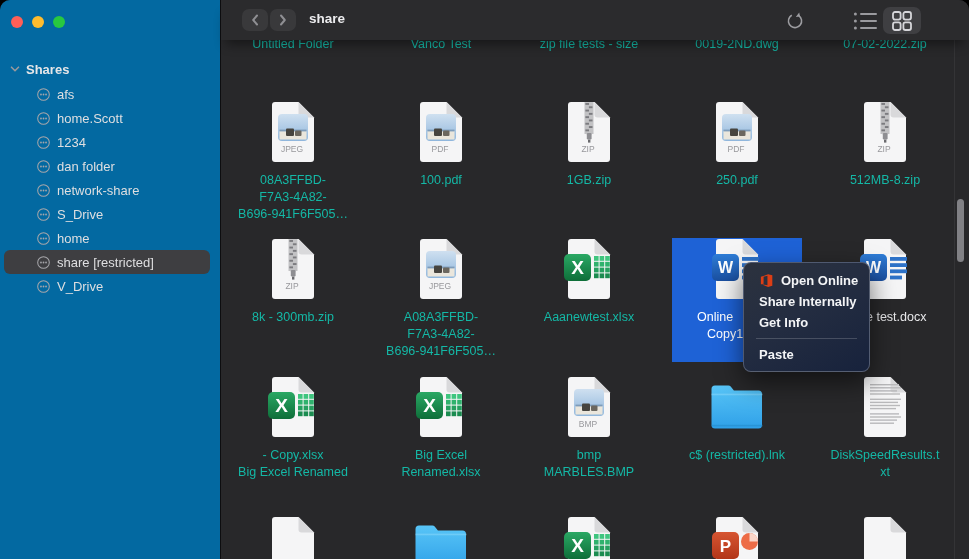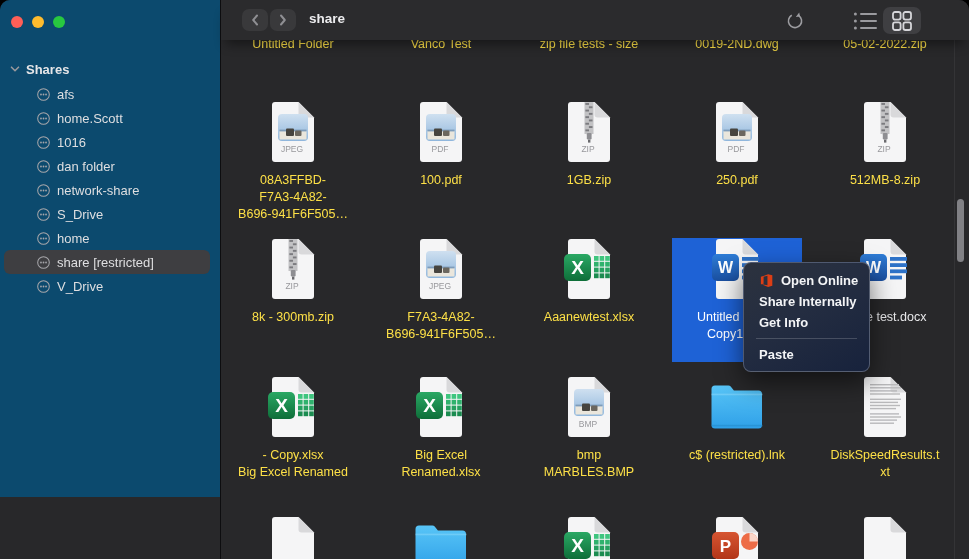--- a/index.html
+++ b/index.html
@@ -1,20 +1,20 @@
 <!DOCTYPE html>
 <html><head>
 <meta charset="utf-8">
 <style>
   html,body{margin:0;padding:0;background:#000;}
   body{width:969px;height:559px;font-family:"Liberation Sans","DejaVu Sans",sans-serif;-webkit-font-smoothing:antialiased;}
   .window{position:relative;width:969px;height:559px;background:#28282a;border-radius:10px 10px 0 0;overflow:hidden;}
 
   
-  .sidebar{position:absolute;left:0;top:0;width:220px;height:497px;background:#0c4a6e;}
+  .sidebar{position:absolute;left:0;top:0;width:220px;height:559px;background:#0369a1;}
   .divider{position:absolute;left:220px;top:0;width:1px;height:559px;background:#0d0d0f;z-index:25;}
   .traffic{position:absolute;top:16px;left:11px;display:flex;gap:9px;z-index:30;}
   .tl{width:12px;height:12px;border-radius:50%;}
   .section-head{position:absolute;left:10px;top:62px;display:flex;align-items:center;gap:6px;}
   .section-label{font-size:13px;font-weight:bold;color:#e6e6e8;}
   .side-items{position:absolute;left:0;top:82px;width:220px;}
   .side-item{position:relative;height:24px;display:flex;align-items:center;cursor:default;}
   .side-item .hl{position:absolute;left:4px;top:0;width:206px;height:24px;border-radius:6px;background:transparent;}
   .side-item.sel .hl{background:#3e3e41;}
   .side-ic{position:relative;margin-left:36px;width:15px;height:15px;display:flex;align-items:center;}
@@ -23,21 +23,21 @@
   
   .toolbar{position:absolute;left:221px;top:0;width:748px;height:40px;background:#2b2b2d;z-index:20;
            box-shadow:0 9px 12px -5px rgba(0,0,0,.45);}
   .nav-btn{position:absolute;top:9px;width:26px;height:22px;border-radius:7px;background:#39393b;
            display:flex;align-items:center;justify-content:center;}
   .tb-title{position:absolute;left:88px;top:11px;font-size:13.5px;font-weight:bold;color:#ececee;}
   .tb-ic{position:absolute;display:flex;align-items:center;justify-content:center;}
   .view-bg{position:absolute;left:662px;top:7px;width:38px;height:27px;border-radius:7px;background:#3f3f42;}
 
   
-  .cell-label{position:absolute;width:160px;text-align:center;font-size:12.5px;line-height:17px;color:#fde047;}
+  .cell-label{position:absolute;width:160px;text-align:center;font-size:12.5px;line-height:17px;color:#14b8a6;}
   .cell-label div{white-space:nowrap;}
   .free-label{position:absolute;font-size:12.5px;line-height:17px;color:#fff;white-space:nowrap;z-index:4;}
   .icon-box{position:absolute;width:64px;height:64px;z-index:3;}
   .sel-rect{position:absolute;background:#1e62d6;z-index:1;}
   .top-label{z-index:2;}
 
   
   .ctx{position:absolute;left:743px;top:262px;width:127px;height:110px;border-radius:8px;z-index:40;
        background:linear-gradient(150deg,#2c323e 0%,#242d41 45%,#17223c 100%);
        border:1px solid rgba(132,142,164,.5);box-sizing:border-box;
@@ -122,21 +122,21 @@
         <div class="side-item">
           <div class="hl"></div>
     <span class="side-ic">
             <svg viewBox="0 0 16 16" width="15" height="15">
               <circle cx="8" cy="8" r="6.2" fill="none" stroke="#a6a6aa" stroke-width="1.1"></circle>
               <circle cx="5.3" cy="8" r=".95" fill="#a6a6aa"></circle>
               <circle cx="8" cy="8" r=".95" fill="#a6a6aa"></circle>
               <circle cx="10.7" cy="8" r=".95" fill="#a6a6aa"></circle>
             </svg>
           </span>
-    <span class="side-lbl">1016</span>
+    <span class="side-lbl">1234</span>
         </div>
         <div class="side-item">
           <div class="hl"></div>
     <span class="side-ic">
             <svg viewBox="0 0 16 16" width="15" height="15">
               <circle cx="8" cy="8" r="6.2" fill="none" stroke="#a6a6aa" stroke-width="1.1"></circle>
               <circle cx="5.3" cy="8" r=".95" fill="#a6a6aa"></circle>
               <circle cx="8" cy="8" r=".95" fill="#a6a6aa"></circle>
               <circle cx="10.7" cy="8" r=".95" fill="#a6a6aa"></circle>
             </svg>
@@ -214,21 +214,21 @@
       <div class="cell-label top-label" style="left:361px;top:36px">
         <div>Vanco Test</div>
       </div>
       <div class="cell-label top-label" style="left:509px;top:36px">
         <div>zip file tests - size</div>
       </div>
       <div class="cell-label top-label" style="left:657px;top:36px">
         <div>0019-2ND.dwg</div>
       </div>
       <div class="cell-label top-label" style="left:805px;top:36px">
-        <div>05-02-2022.zip</div>
+        <div>07-02-2022.zip</div>
       </div>
       <div class="icon-box" style="left:261px;top:100px"><svg viewBox="0 0 64 64" width="64" height="64">
   <path d="M14 2h23.5L53 17.5V59a3 3 0 0 1-3 3H14a3 3 0 0 1-3-3V5a3 3 0 0 1 3-3z" fill="#f5f5f6"></path>
   <path d="M37.5 2L53 17.5H40.5a3 3 0 0 1-3-3V2z" fill="#d9d9db"></path>
           <rect x="17" y="14" width="30" height="27" rx="4" fill="url(#gSky)"></rect>
   <rect x="18.5" y="31" width="27" height="8.5" fill="#eae6dc"></rect>
   <rect x="18.5" y="29.6" width="27" height="1.8" fill="#7e9cba"></rect>
   <rect x="25" y="28.6" width="8" height="7.4" rx="1" fill="#46443f"></rect>
   <rect x="34" y="30.4" width="6.5" height="5.6" rx="1" fill="#6b675f"></rect>
           <text x="31" y="52" text-anchor="middle" font-size="8.5" fill="#98989c" font-family="Liberation Sans,sans-serif">JPEG</text>
@@ -328,20 +328,21 @@
   <path d="M14 2h23.5L53 17.5V59a3 3 0 0 1-3 3H14a3 3 0 0 1-3-3V5a3 3 0 0 1 3-3z" fill="#f5f5f6"></path>
   <path d="M37.5 2L53 17.5H40.5a3 3 0 0 1-3-3V2z" fill="#d9d9db"></path>
           <rect x="17" y="14" width="30" height="27" rx="4" fill="url(#gSky)"></rect>
   <rect x="18.5" y="31" width="27" height="8.5" fill="#eae6dc"></rect>
   <rect x="18.5" y="29.6" width="27" height="1.8" fill="#7e9cba"></rect>
   <rect x="25" y="28.6" width="8" height="7.4" rx="1" fill="#46443f"></rect>
   <rect x="34" y="30.4" width="6.5" height="5.6" rx="1" fill="#6b675f"></rect>
           <text x="31" y="52" text-anchor="middle" font-size="8.5" fill="#98989c" font-family="Liberation Sans,sans-serif">JPEG</text>
         </svg></div>
       <div class="cell-label" style="left:361px;top:309px">
+        <div>A08A3FFBD-</div>
         <div>F7A3-4A82-</div>
         <div>B696-941F6F505…</div>
       </div>
       <div class="icon-box" style="left:557px;top:237px"><svg viewBox="0 0 64 64" width="64" height="64">
   <path d="M14 2h23.5L53 17.5V59a3 3 0 0 1-3 3H14a3 3 0 0 1-3-3V5a3 3 0 0 1 3-3z" fill="#f5f5f6"></path>
   <path d="M37.5 2L53 17.5H40.5a3 3 0 0 1-3-3V2z" fill="#d9d9db"></path>
           <rect x="37" y="19" width="4.6" height="4.8" fill="#3ec57e"></rect>
           <rect x="42.6" y="19" width="4.6" height="4.8" fill="#3ec57e"></rect>
           <rect x="48.2" y="19" width="4.6" height="4.8" fill="#3ec57e"></rect>
           <rect x="37" y="24.8" width="4.6" height="4.8" fill="#2fb26d"></rect>
@@ -363,21 +364,21 @@
       <div class="icon-box" style="left:705px;top:237px"><svg viewBox="0 0 64 64" width="64" height="64">
   <path d="M14 2h23.5L53 17.5V59a3 3 0 0 1-3 3H14a3 3 0 0 1-3-3V5a3 3 0 0 1 3-3z" fill="#f5f5f6"></path>
   <path d="M37.5 2L53 17.5H40.5a3 3 0 0 1-3-3V2z" fill="#d9d9db"></path>
           <rect x="37" y="20" width="17" height="3.8" fill="#2d72c8"></rect>
           <rect x="37" y="26.2" width="17" height="3.8" fill="#2d72c8"></rect>
           <rect x="37" y="32.4" width="17" height="3.8" fill="#2d72c8"></rect>
           <rect x="37" y="38.6" width="12" height="3.8" fill="#2d72c8"></rect>
           <rect x="7" y="17" width="27" height="27" rx="5" fill="url(#gWord)"></rect>
       <text x="20.5" y="36" text-anchor="middle" font-size="16" font-weight="bold" fill="#fff" font-family="Liberation Sans,sans-serif">W</text>
         </svg></div>
-      <span class="free-label" style="left:697px;top:309px;color:#fff">Untitled</span>
+      <span class="free-label" style="left:697px;top:309px;color:#fff">Online</span>
       <span class="free-label" style="left:707px;top:326px;color:#fff">Copy1.</span>
       <div class="icon-box" style="left:853px;top:237px"><svg viewBox="0 0 64 64" width="64" height="64">
   <path d="M14 2h23.5L53 17.5V59a3 3 0 0 1-3 3H14a3 3 0 0 1-3-3V5a3 3 0 0 1 3-3z" fill="#f5f5f6"></path>
   <path d="M37.5 2L53 17.5H40.5a3 3 0 0 1-3-3V2z" fill="#d9d9db"></path>
           <rect x="37" y="20" width="17" height="3.8" fill="#2d72c8"></rect>
           <rect x="37" y="26.2" width="17" height="3.8" fill="#2d72c8"></rect>
           <rect x="37" y="32.4" width="17" height="3.8" fill="#2d72c8"></rect>
           <rect x="37" y="38.6" width="12" height="3.8" fill="#2d72c8"></rect>
           <rect x="7" y="17" width="27" height="27" rx="5" fill="url(#gWord)"></rect>
       <text x="20.5" y="36" text-anchor="middle" font-size="16" font-weight="bold" fill="#fff" font-family="Liberation Sans,sans-serif">W</text>

